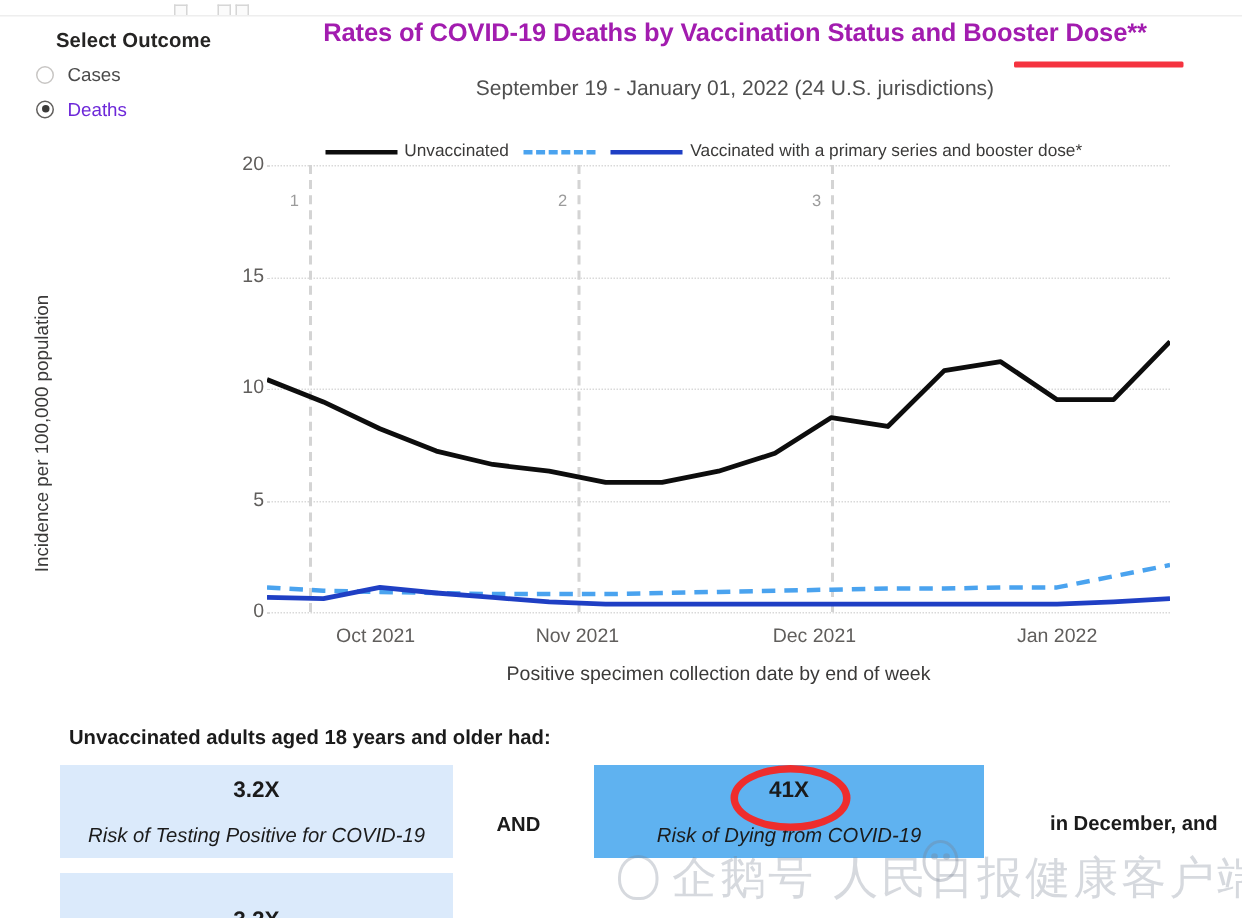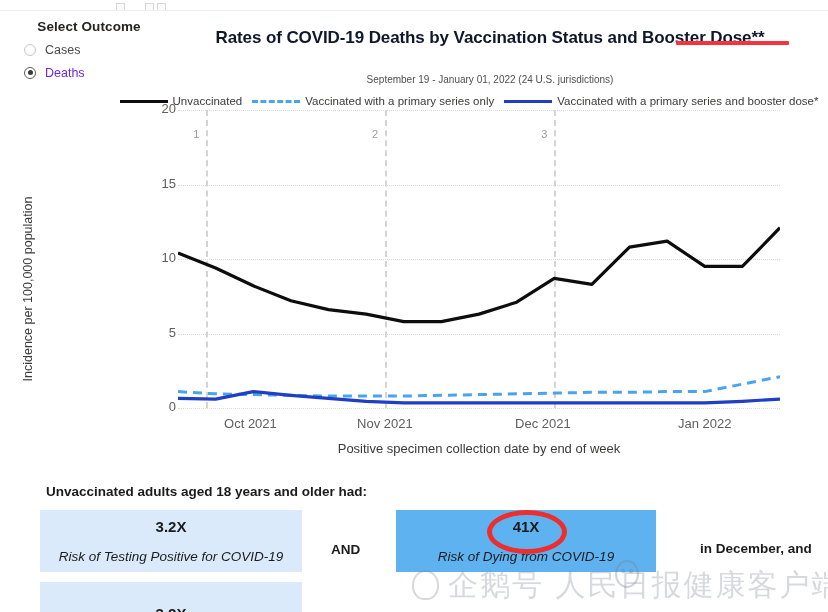--- a/index.html
+++ b/index.html
@@ -45,33 +45,32 @@
   .radio-row.selected .radio-mark { border-color: #605e5c; }
   .radio-row.selected .radio-mark::after {
     content: ""; position: absolute; left: 2.5px; top: 2.5px;
     width: 5px; height: 5px; border-radius: 50%; background: #3b3a39;
   }
   .radio-label { font-size: 12.5px; color: #4a4a4a; }
   .radio-row.selected .radio-label { color: #6d28d9; }
 
   
   .chart-title {
-    position: absolute; left: 160px; top: 28px; width: 660px;
+    position: absolute; left: 160px; top: 12px; width: 660px;
     text-align: center; font-size: 17px; font-weight: bold;
-    color: #0f172a; letter-spacing: -.1px; white-space: nowrap;
+    color: #a21caf; letter-spacing: -.1px; white-space: nowrap;
   }
   .title-underline {
     position: absolute; left: 676px; top: 41px; width: 113px; height: 3.5px;
     background: #f5333f; border-radius: 1px;
   }
   .chart-subtitle {
     position: absolute; left: 160px; top: 50px; width: 660px;
-    text-align: center; font-size: 10px; color: #4f4f4f;
+    text-align: center; font-size: 14px; color: #4f4f4f;
     white-space: nowrap;
-    margin-top: 24px;
   }
 
   
   .legend {
     position: absolute; left: 138px; top: 95px; width: 672px;
     display: flex; align-items: center; justify-content: center;
     gap: 0px; font-size: 11.5px; color: #3b3a39;
   }
   .legend-item { display: flex; align-items: center; gap: 5px; margin-right: 10px; }
   .legend-swatch { display: block; flex: 0 0 auto; }
@@ -212,21 +211,20 @@
   <div class="title-underline"></div>
   <div class="chart-subtitle">September 19 - January 01, 2022 (24 U.S. jurisdictions)</div>
 
   <div class="legend">
     <div class="legend-item">
       <span class="legend-swatch sw-solid-black"></span>
       <span class="legend-label">Unvaccinated</span>
     </div>
     <div class="legend-item">
       <span class="legend-swatch sw-dash-blue"></span>
-      <span class="legend-label">Vaccinated with a primary series only</span>
     </div>
     <div class="legend-item">
       <span class="legend-swatch sw-solid-navy"></span>
       <span class="legend-label">Vaccinated with a primary series and booster dose*</span>
     </div>
   </div>
 
   <div class="chart-area">
     <div class="y-axis-title">Incidence per 100,000 population</div>
     <div class="y-ticks-wrap" id="y-ticks">

